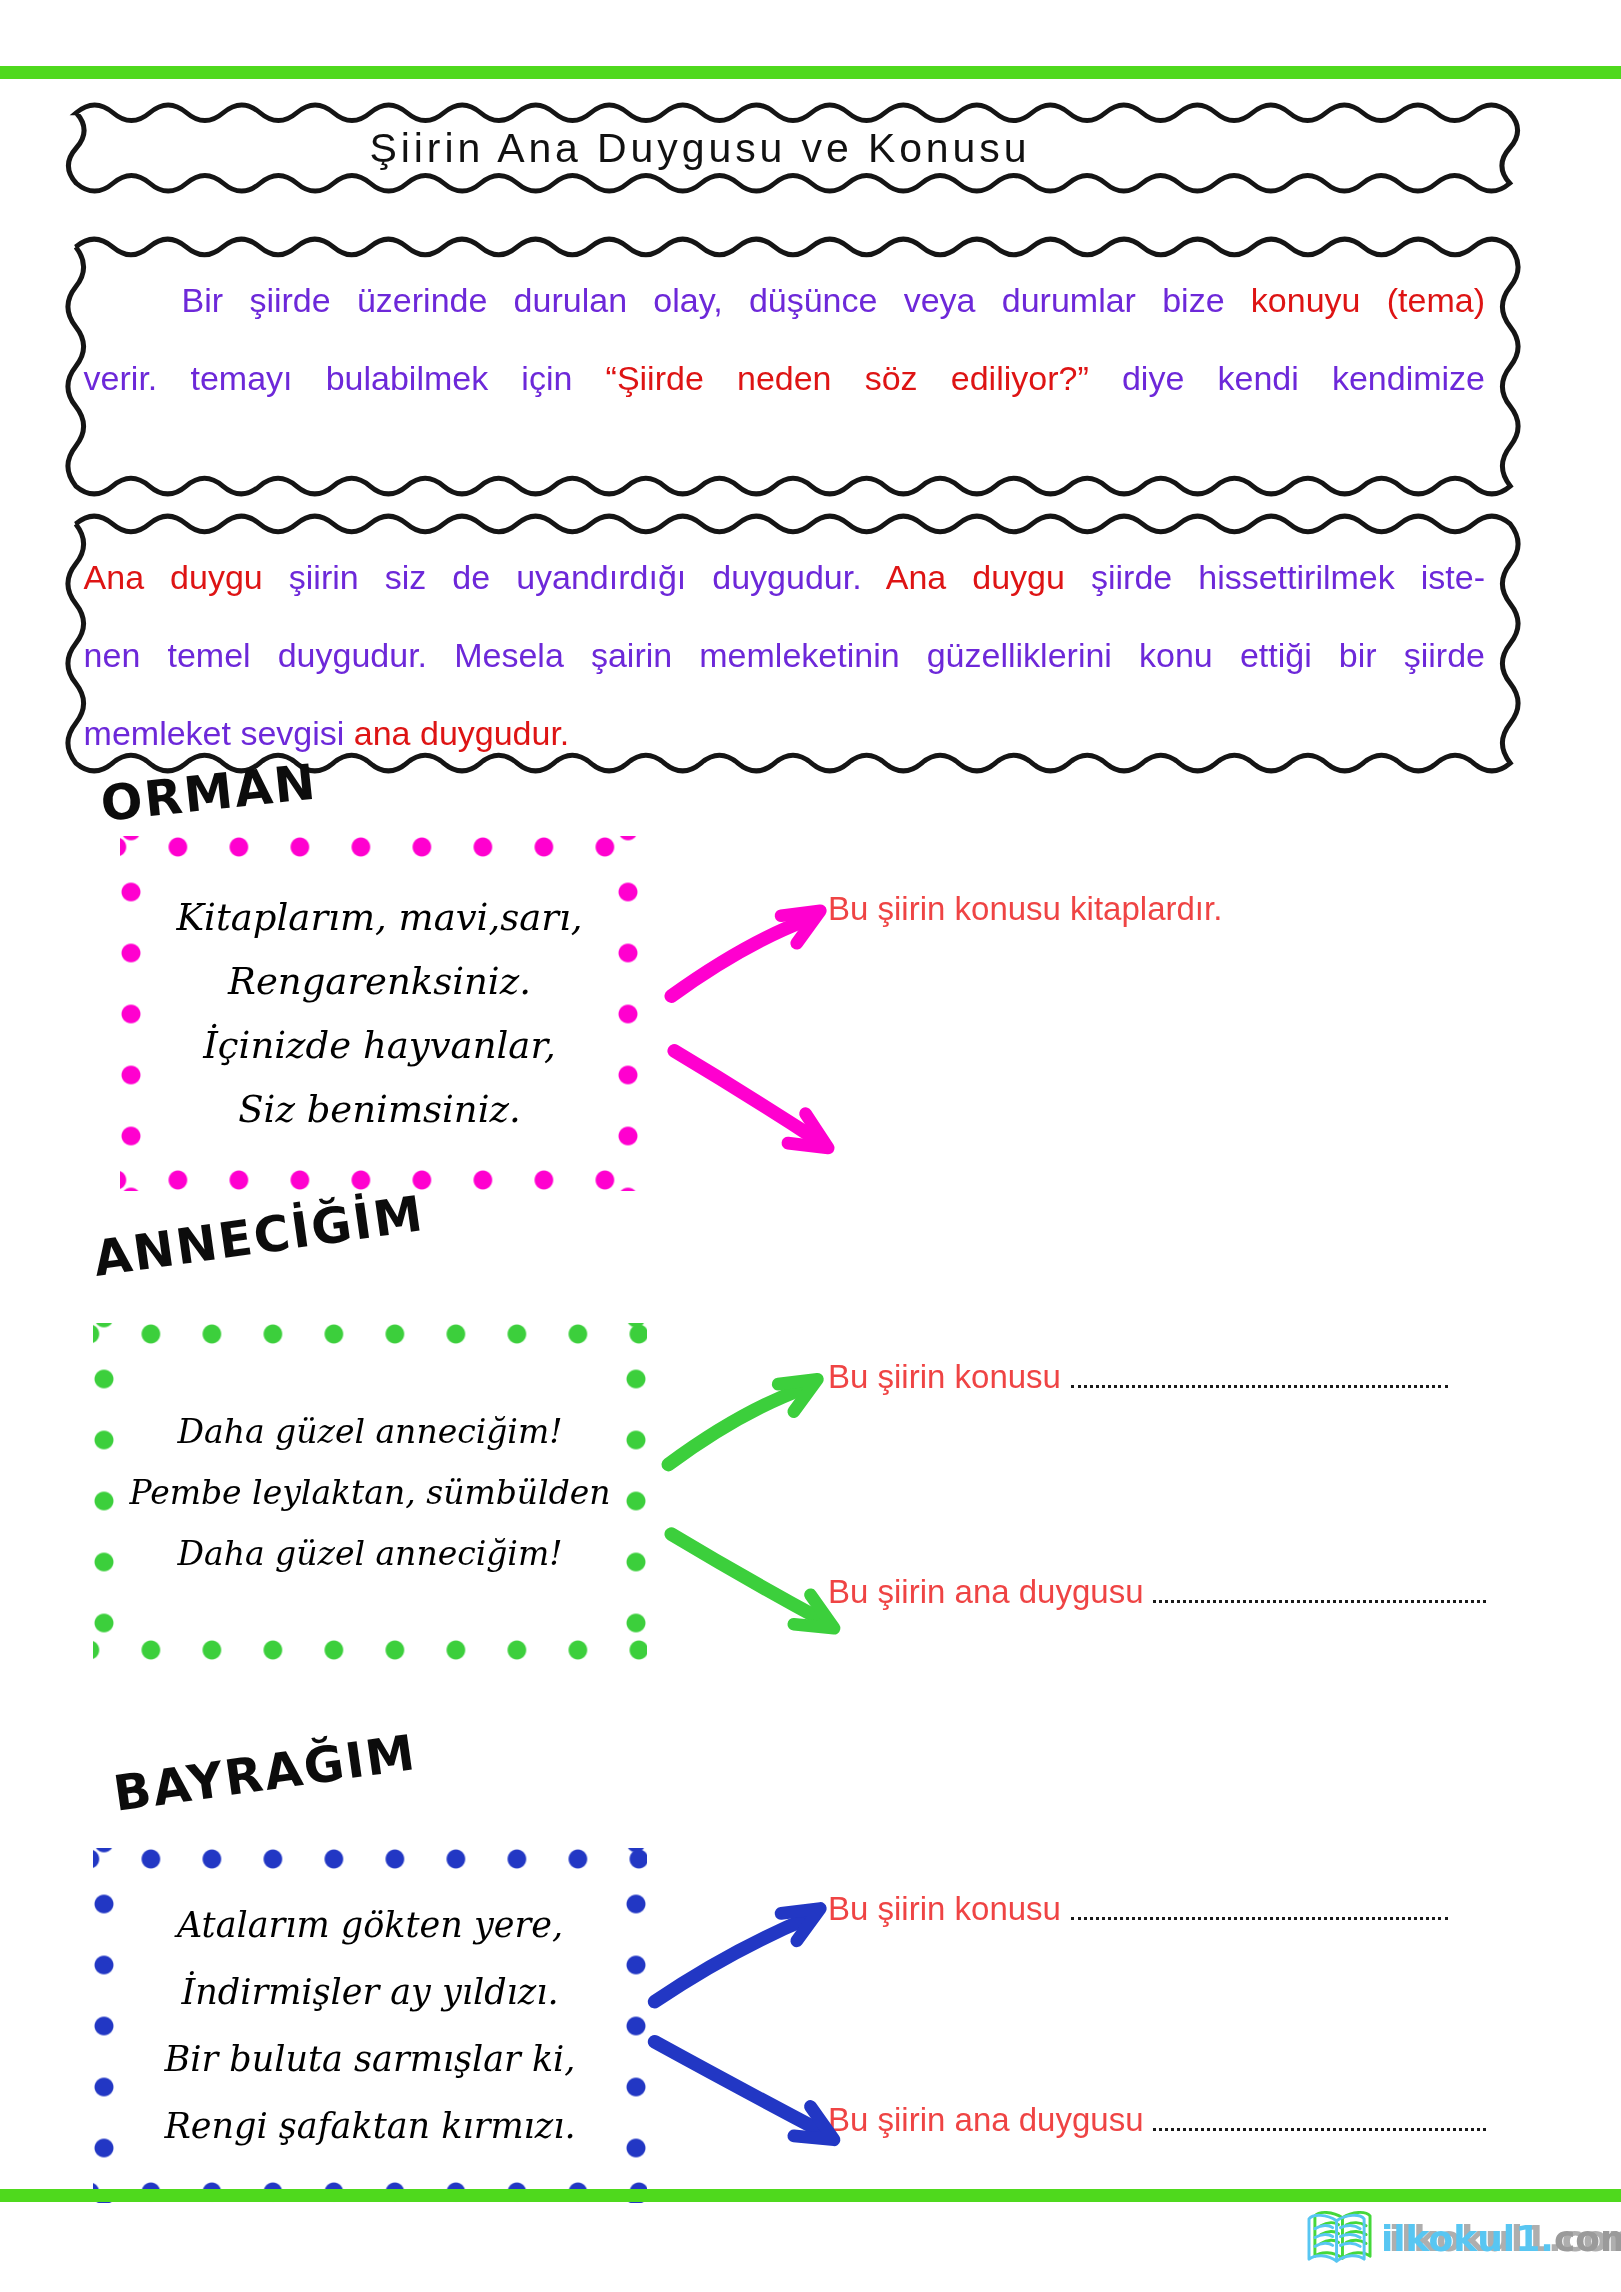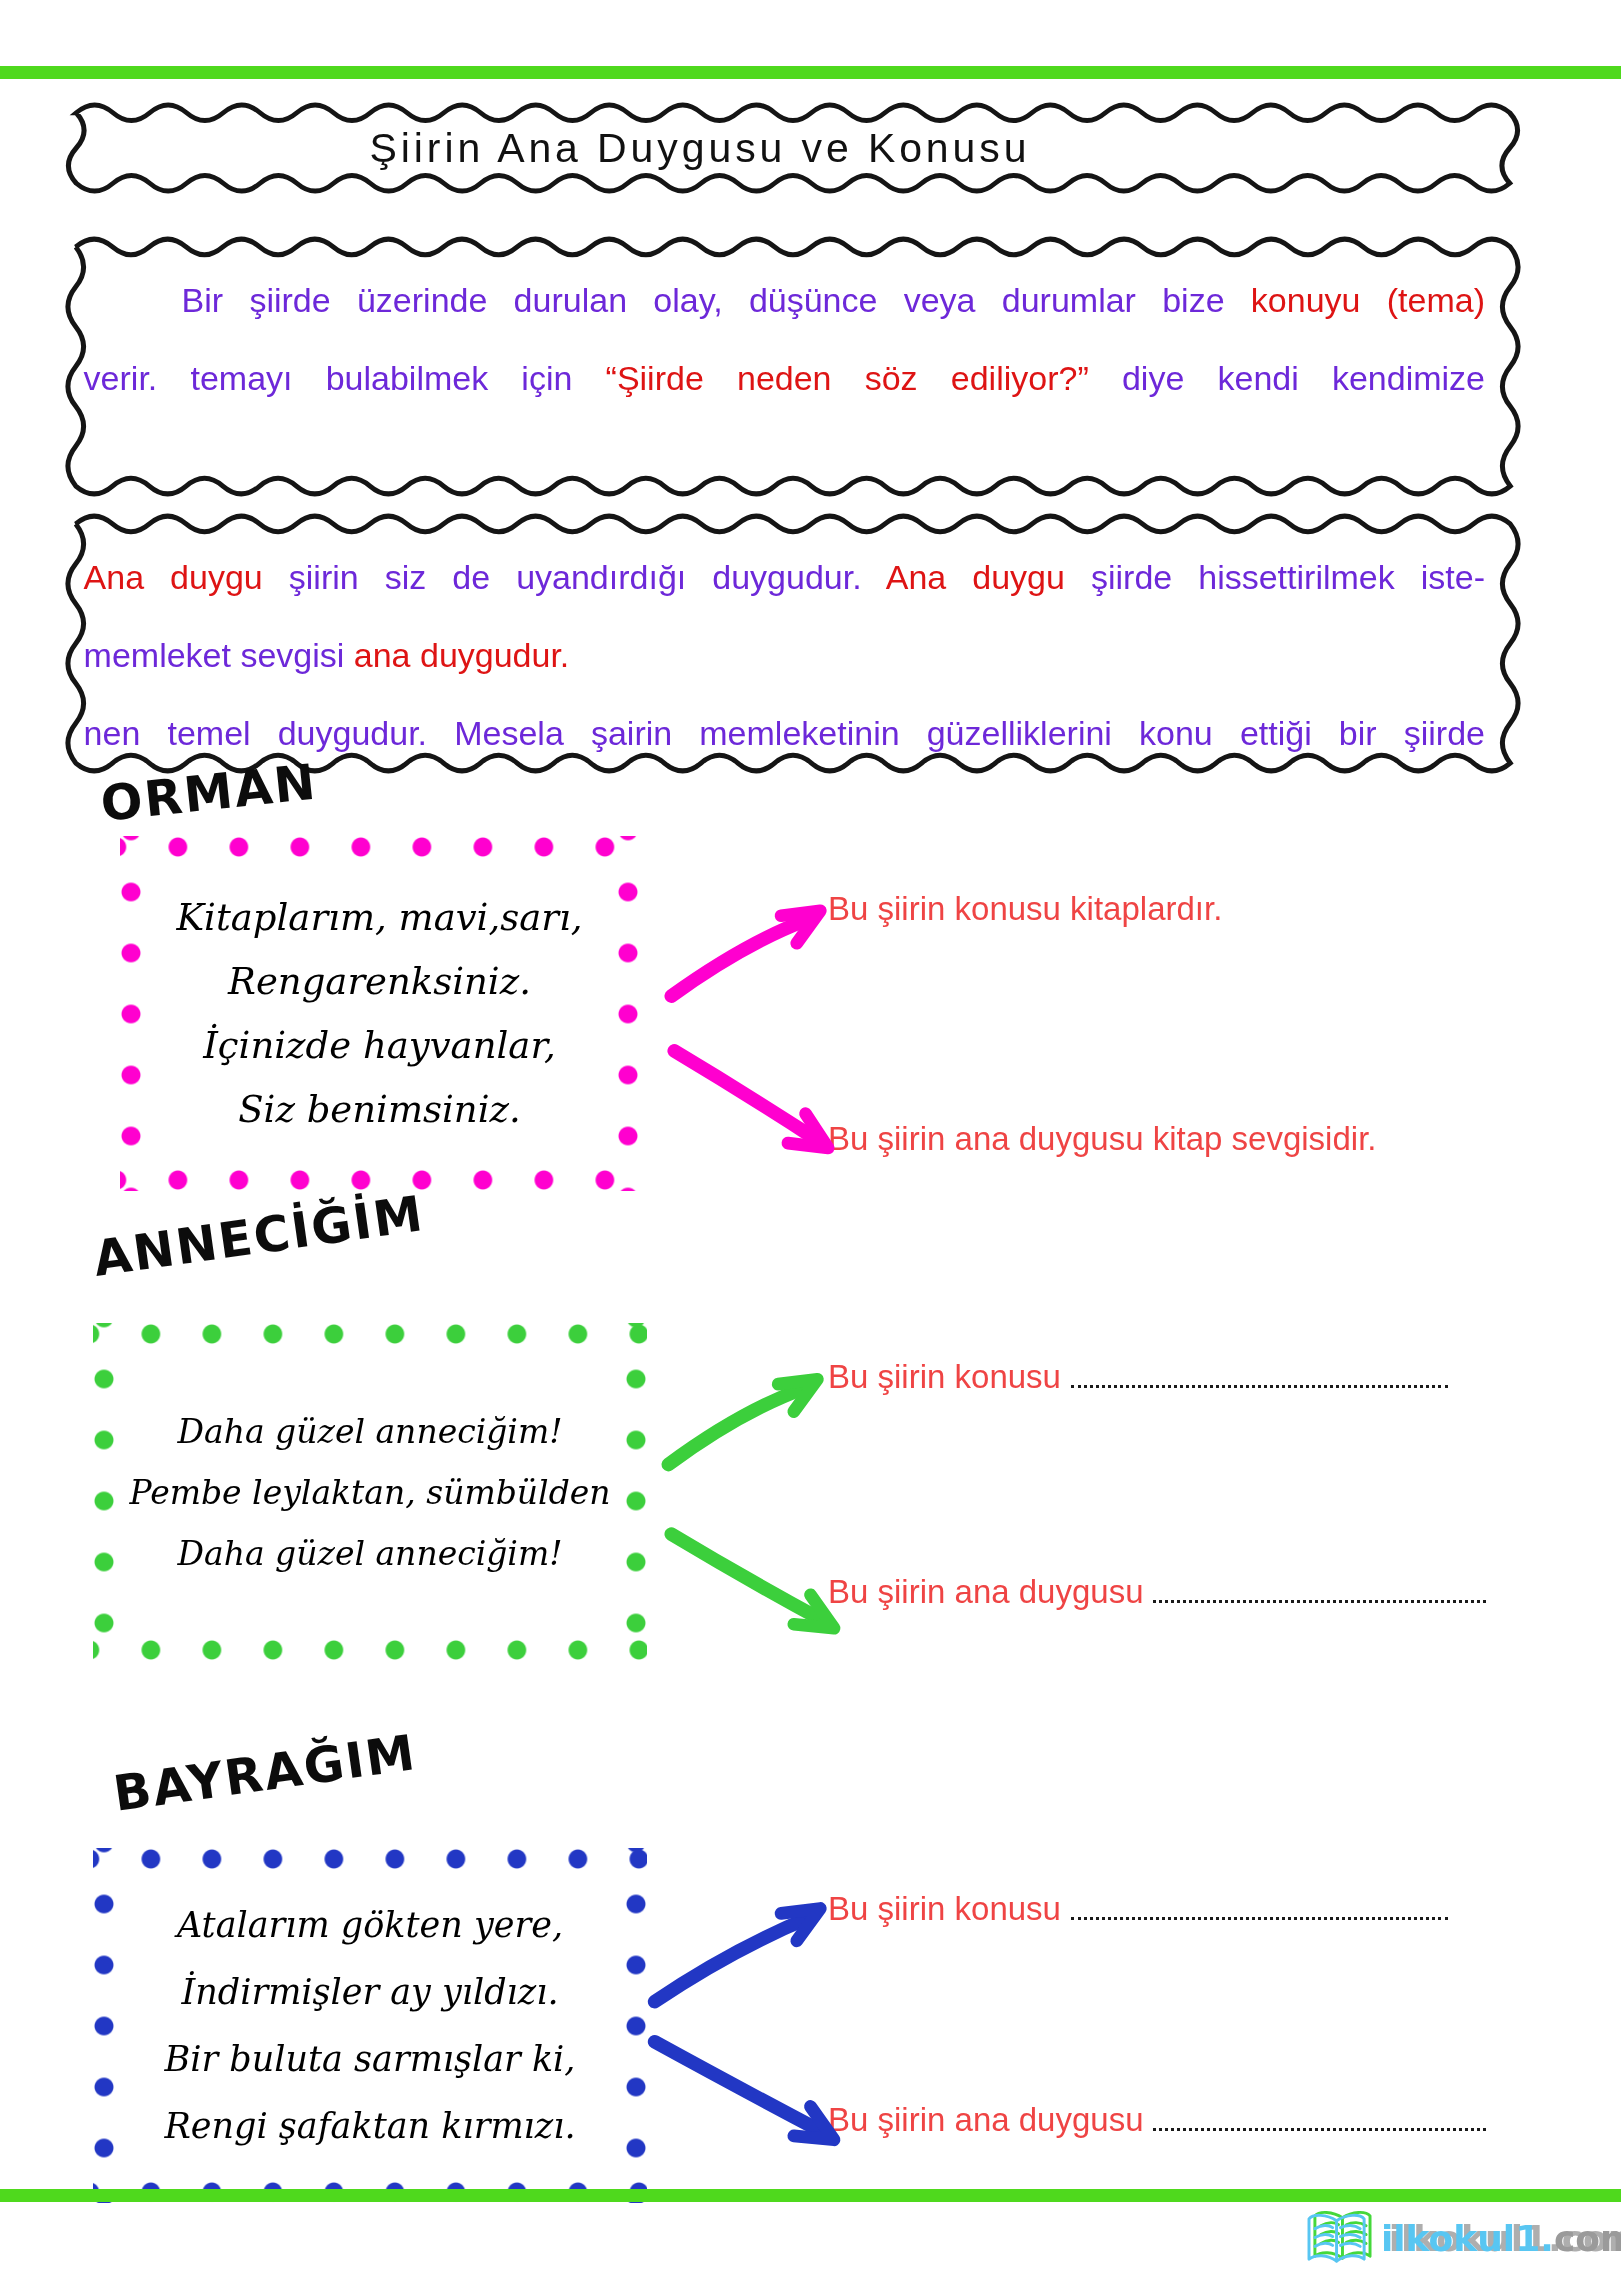--- a/index.html
+++ b/index.html
@@ -107,39 +107,36 @@
         <div class="rich-line jline"><span class="seg-ink">verir. temayı bulabilmek için </span><span class="seg-red">“Şiirde neden söz ediliyor?”</span><span class="seg-ink"> diye kendi kendimize</span></div>
       </div>
   </div>
 
   <div class="wavy pbox" id="anaduygu-box">
       <svg width="1458" height="263" viewBox="0 0 1488 268">
         <path d="M 12 12 q 18.76923076923077 -16 37.53846153846154 0 q 18.76923076923077 16 37.53846153846154 0 q 18.76923076923077 -16 37.53846153846154 0 q 18.76923076923077 16 37.53846153846154 0 q 18.76923076923077 -16 37.53846153846154 0 q 18.76923076923077 16 37.53846153846154 0 q 18.76923076923077 -16 37.53846153846154 0 q 18.76923076923077 16 37.53846153846154 0 q 18.76923076923077 -16 37.53846153846154 0 q 18.76923076923077 16 37.53846153846154 0 q 18.76923076923077 -16 37.53846153846154 0 q 18.76923076923077 16 37.53846153846154 0 q 18.76923076923077 -16 37.53846153846154 0 q 18.76923076923077 16 37.53846153846154 0 q 18.76923076923077 -16 37.53846153846154 0 q 18.76923076923077 16 37.53846153846154 0 q 18.76923076923077 -16 37.53846153846154 0 q 18.76923076923077 16 37.53846153846154 0 q 18.76923076923077 -16 37.53846153846154 0 q 18.76923076923077 16 37.53846153846154 0 q 18.76923076923077 -16 37.53846153846154 0 q 18.76923076923077 16 37.53846153846154 0 q 18.76923076923077 -16 37.53846153846154 0 q 18.76923076923077 16 37.53846153846154 0 q 18.76923076923077 -16 37.53846153846154 0 q 18.76923076923077 16 37.53846153846154 0 q 18.76923076923077 -16 37.53846153846154 0 q 18.76923076923077 16 37.53846153846154 0 q 18.76923076923077 -16 37.53846153846154 0 q 18.76923076923077 16 37.53846153846154 0 q 18.76923076923077 -16 37.53846153846154 0 q 18.76923076923077 16 37.53846153846154 0 q 18.76923076923077 -16 37.53846153846154 0 q 18.76923076923077 16 37.53846153846154 0 q 18.76923076923077 -16 37.53846153846154 0 q 18.76923076923077 16 37.53846153846154 0 q 18.76923076923077 -16 37.53846153846154 0 q 18.76923076923077 16 37.53846153846154 0 q 18.76923076923077 -16 37.53846153846154 0 q 16 20.333333333333332 0 40.666666666666664 q -16 20.333333333333332 0 40.666666666666664 q 16 20.333333333333332 0 40.666666666666664 q -16 20.333333333333332 0 40.666666666666664 q 16 20.333333333333332 0 40.666666666666664 q -16 20.333333333333332 0 40.666666666666664 q -18.76923076923077 16 -37.53846153846154 0 q -18.76923076923077 -16 -37.53846153846154 0 q -18.76923076923077 16 -37.53846153846154 0 q -18.76923076923077 -16 -37.53846153846154 0 q -18.76923076923077 16 -37.53846153846154 0 q -18.76923076923077 -16 -37.53846153846154 0 q -18.76923076923077 16 -37.53846153846154 0 q -18.76923076923077 -16 -37.53846153846154 0 q -18.76923076923077 16 -37.53846153846154 0 q -18.76923076923077 -16 -37.53846153846154 0 q -18.76923076923077 16 -37.53846153846154 0 q -18.76923076923077 -16 -37.53846153846154 0 q -18.76923076923077 16 -37.53846153846154 0 q -18.76923076923077 -16 -37.53846153846154 0 q -18.76923076923077 16 -37.53846153846154 0 q -18.76923076923077 -16 -37.53846153846154 0 q -18.76923076923077 16 -37.53846153846154 0 q -18.76923076923077 -16 -37.53846153846154 0 q -18.76923076923077 16 -37.53846153846154 0 q -18.76923076923077 -16 -37.53846153846154 0 q -18.76923076923077 16 -37.53846153846154 0 q -18.76923076923077 -16 -37.53846153846154 0 q -18.76923076923077 16 -37.53846153846154 0 q -18.76923076923077 -16 -37.53846153846154 0 q -18.76923076923077 16 -37.53846153846154 0 q -18.76923076923077 -16 -37.53846153846154 0 q -18.76923076923077 16 -37.53846153846154 0 q -18.76923076923077 -16 -37.53846153846154 0 q -18.76923076923077 16 -37.53846153846154 0 q -18.76923076923077 -16 -37.53846153846154 0 q -18.76923076923077 16 -37.53846153846154 0 q -18.76923076923077 -16 -37.53846153846154 0 q -18.76923076923077 16 -37.53846153846154 0 q -18.76923076923077 -16 -37.53846153846154 0 q -18.76923076923077 16 -37.53846153846154 0 q -18.76923076923077 -16 -37.53846153846154 0 q -18.76923076923077 16 -37.53846153846154 0 q -18.76923076923077 -16 -37.53846153846154 0 q -18.76923076923077 16 -37.53846153846154 0 q -16 -20.333333333333332 0 -40.666666666666664 q 16 -20.333333333333332 0 -40.666666666666664 q -16 -20.333333333333332 0 -40.666666666666664 q 16 -20.333333333333332 0 -40.666666666666664 q -16 -20.333333333333332 0 -40.666666666666664 q 16 -20.333333333333332 0 -40.666666666666664 Z" fill="none" stroke="var(--ink)" stroke-width="5" stroke-linecap="round"></path>
       </svg>
     <div class="content">
         <div class="rich-line jline"><span class="seg-red">Ana duygu</span><span class="seg-ink"> şiirin siz de uyandırdığı duygudur. </span><span class="seg-red">Ana duygu</span><span class="seg-ink"> şiirde hissettirilmek iste-</span></div>
+        <div class="rich-line jline"><span class="seg-ink">nen temel duygudur. Mesela şairin memleketinin güzelliklerini konu ettiği bir şiirde</span></div>
         <div class="rich-line"><span class="seg-ink">memleket sevgisi </span><span class="seg-red">ana duygudur.</span></div>
-        <div class="rich-line jline"><span class="seg-ink">nen temel duygudur. Mesela şairin memleketinin güzelliklerini konu ettiği bir şiirde</span></div>
       </div>
   </div>
 
   <div class="sec-title" id="orman-title">ORMAN</div>
   <div class="poembox" id="orman-box">
     <div class="poem">
         <div class="poem-line">Kitaplarım, mavi,sarı,</div>
         <div class="poem-line">Rengarenksiniz.</div>
         <div class="poem-line">İçinizde hayvanlar,</div>
         <div class="poem-line">Siz benimsiniz.</div>
       </div>
   </div>
   <div class="answer" id="orman-a1">
     <span>Bu şiirin konusu kitaplardır.</span>
-  </div>
-  <div class="answer" id="orman-a2">
-    <span>Bu şiirin ana duygusu kitap sevgisidir.</span>
   </div>
 
   <div class="sec-title" id="anne-title">ANNECİĞİM</div>
   <div class="poembox" id="anne-box">
     <div class="poem">
         <div class="poem-line">Daha güzel anneciğim!</div>
         <div class="poem-line">Pembe leylaktan, sümbülden</div>
         <div class="poem-line">Daha güzel anneciğim!</div>
       </div>
   </div>

